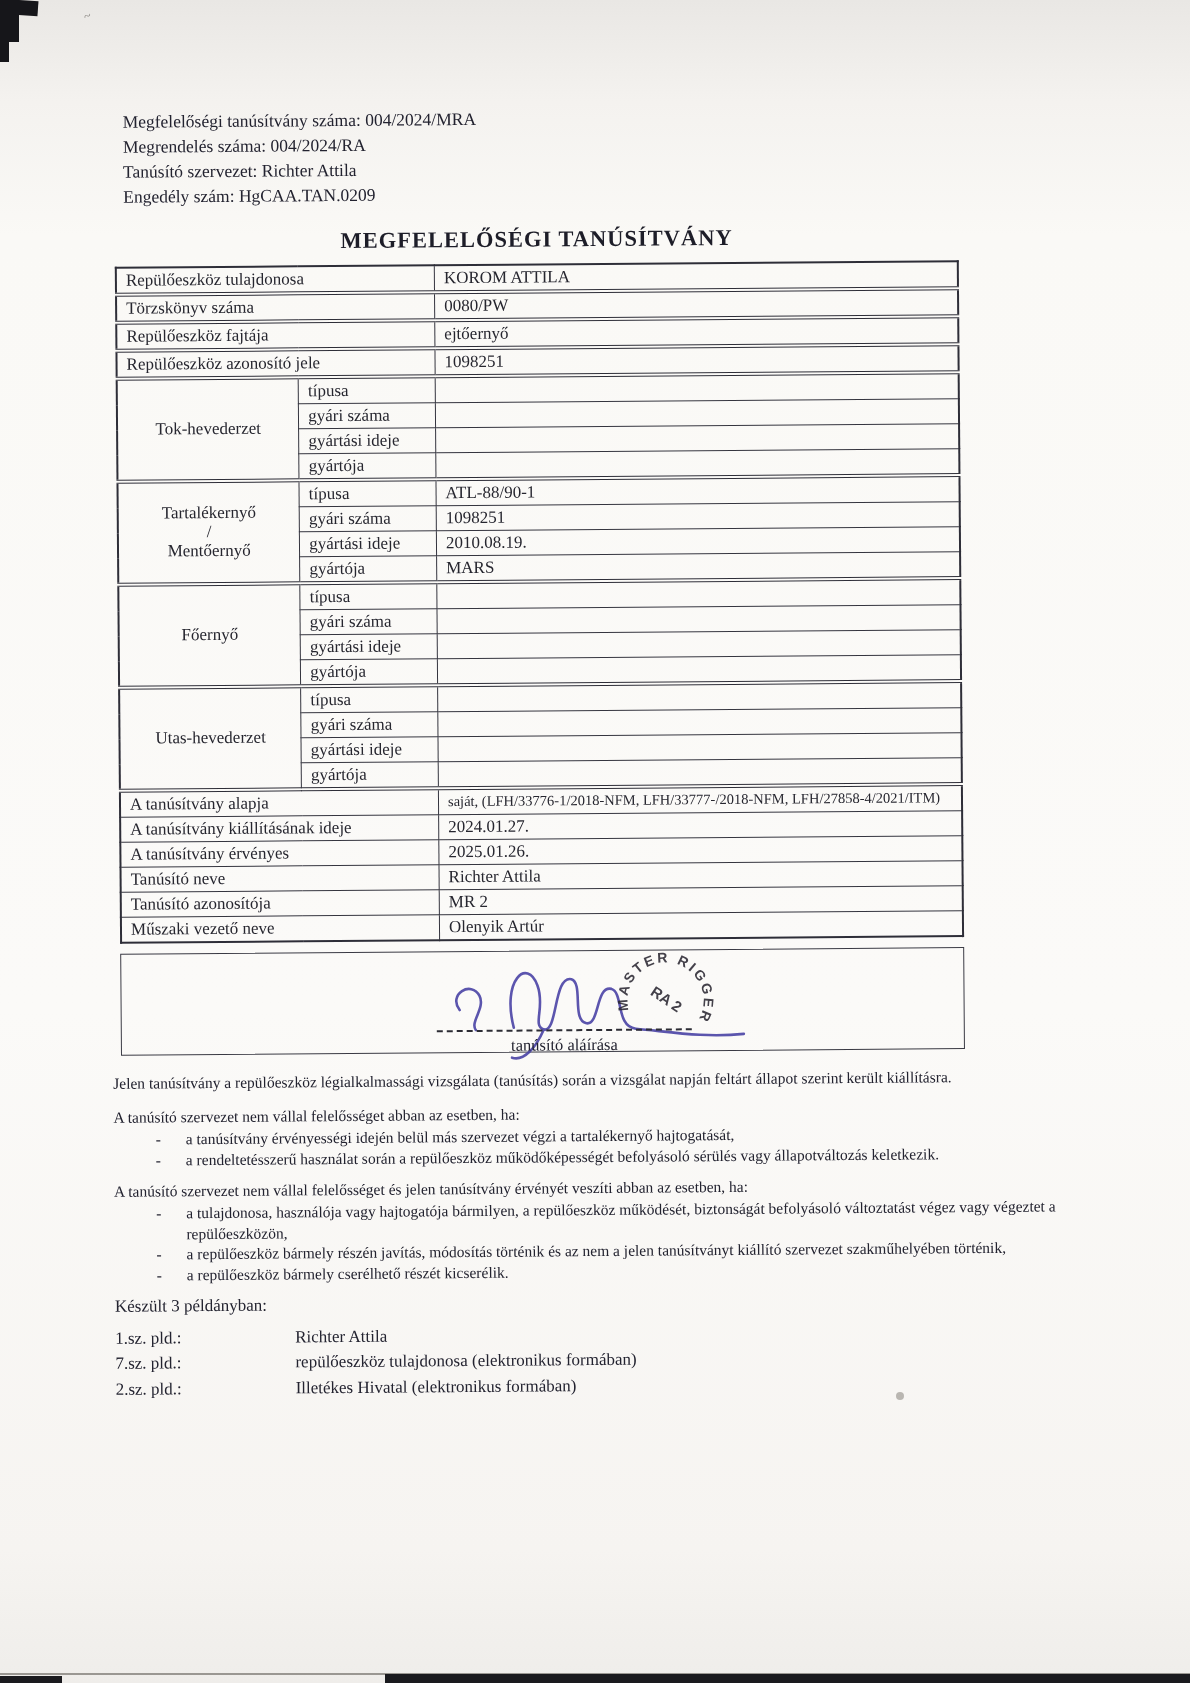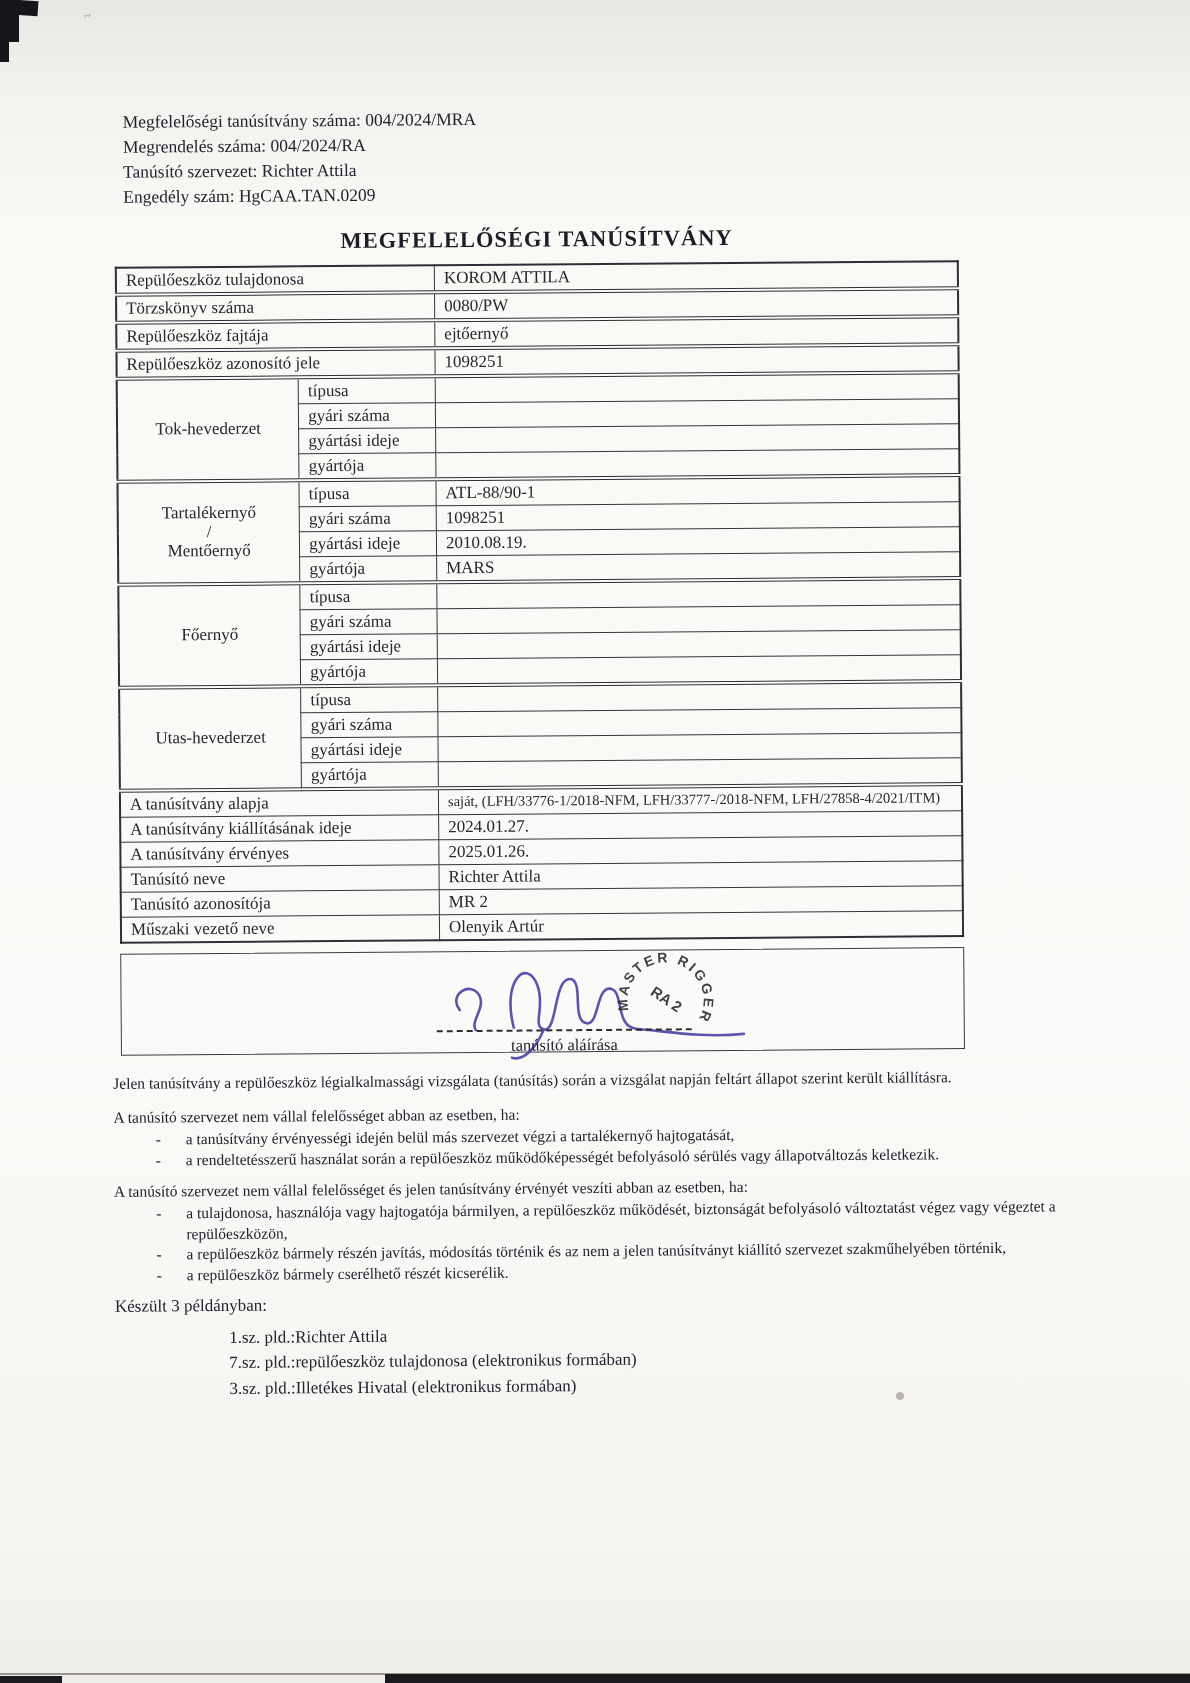--- a/index.html
+++ b/index.html
@@ -42,21 +42,21 @@
   .list-2{top:1178px;}
   .cond-items{margin-top:2px;}
   .cond-item{display:flex;padding-left:42px;}
   .dash{width:30px;flex:0 0 30px;}
   .cond-text{flex:1;}
 
   
   .copies{position:absolute;top:1290px;left:110px;font-size:17px;line-height:1.5;}
   .copies-title{margin-bottom:6px;}
   .copy-row{display:flex;}
-  .copy-label{width:180px;flex:0 0 180px;text-align:right;}
+  .copy-label{width:180px;flex:0 0 180px;}
 
   
   .art{position:absolute;background:#16161a;}
   .a-tl1{left:0;top:0;width:38px;height:15px;transform:rotate(4deg);}
   .a-tl2{left:0;top:0;width:19px;height:42px;}
   .a-tl3{left:0;top:26px;width:9px;height:36px;}
   .a-bot-line{left:0;bottom:8px;width:100%;height:2px;background:#9a9792;}
   .a-bot-r{left:385px;bottom:0;width:805px;height:9px;background:#1a1a1e;}
   .a-bot-l{left:0;bottom:0;width:62px;height:7px;background:#1a1a1e;}
   .a-dot{left:896px;top:1392px;width:8px;height:8px;border-radius:50%;background:#b9b6b1;}
@@ -260,21 +260,21 @@
     <div class="copies-title">Készült 3 példányban:</div>
     <div class="copy-row">
       <span class="copy-label">1.sz. pld.:</span>
       <span>Richter Attila</span>
     </div>
     <div class="copy-row">
       <span class="copy-label">7.sz. pld.:</span>
       <span>repülőeszköz tulajdonosa (elektronikus formában)</span>
     </div>
     <div class="copy-row">
-      <span class="copy-label">3.sz. pld.:</span>
+      <span class="copy-label">2.sz. pld.:</span>
       <span>Illetékes Hivatal (elektronikus formában)</span>
     </div>
   </div>
 
 </div>
 
 <div class="art a-tl1"></div>
 <div class="art a-tl2"></div>
 <div class="art a-tl3"></div>
 <div class="a-tick">~</div>

